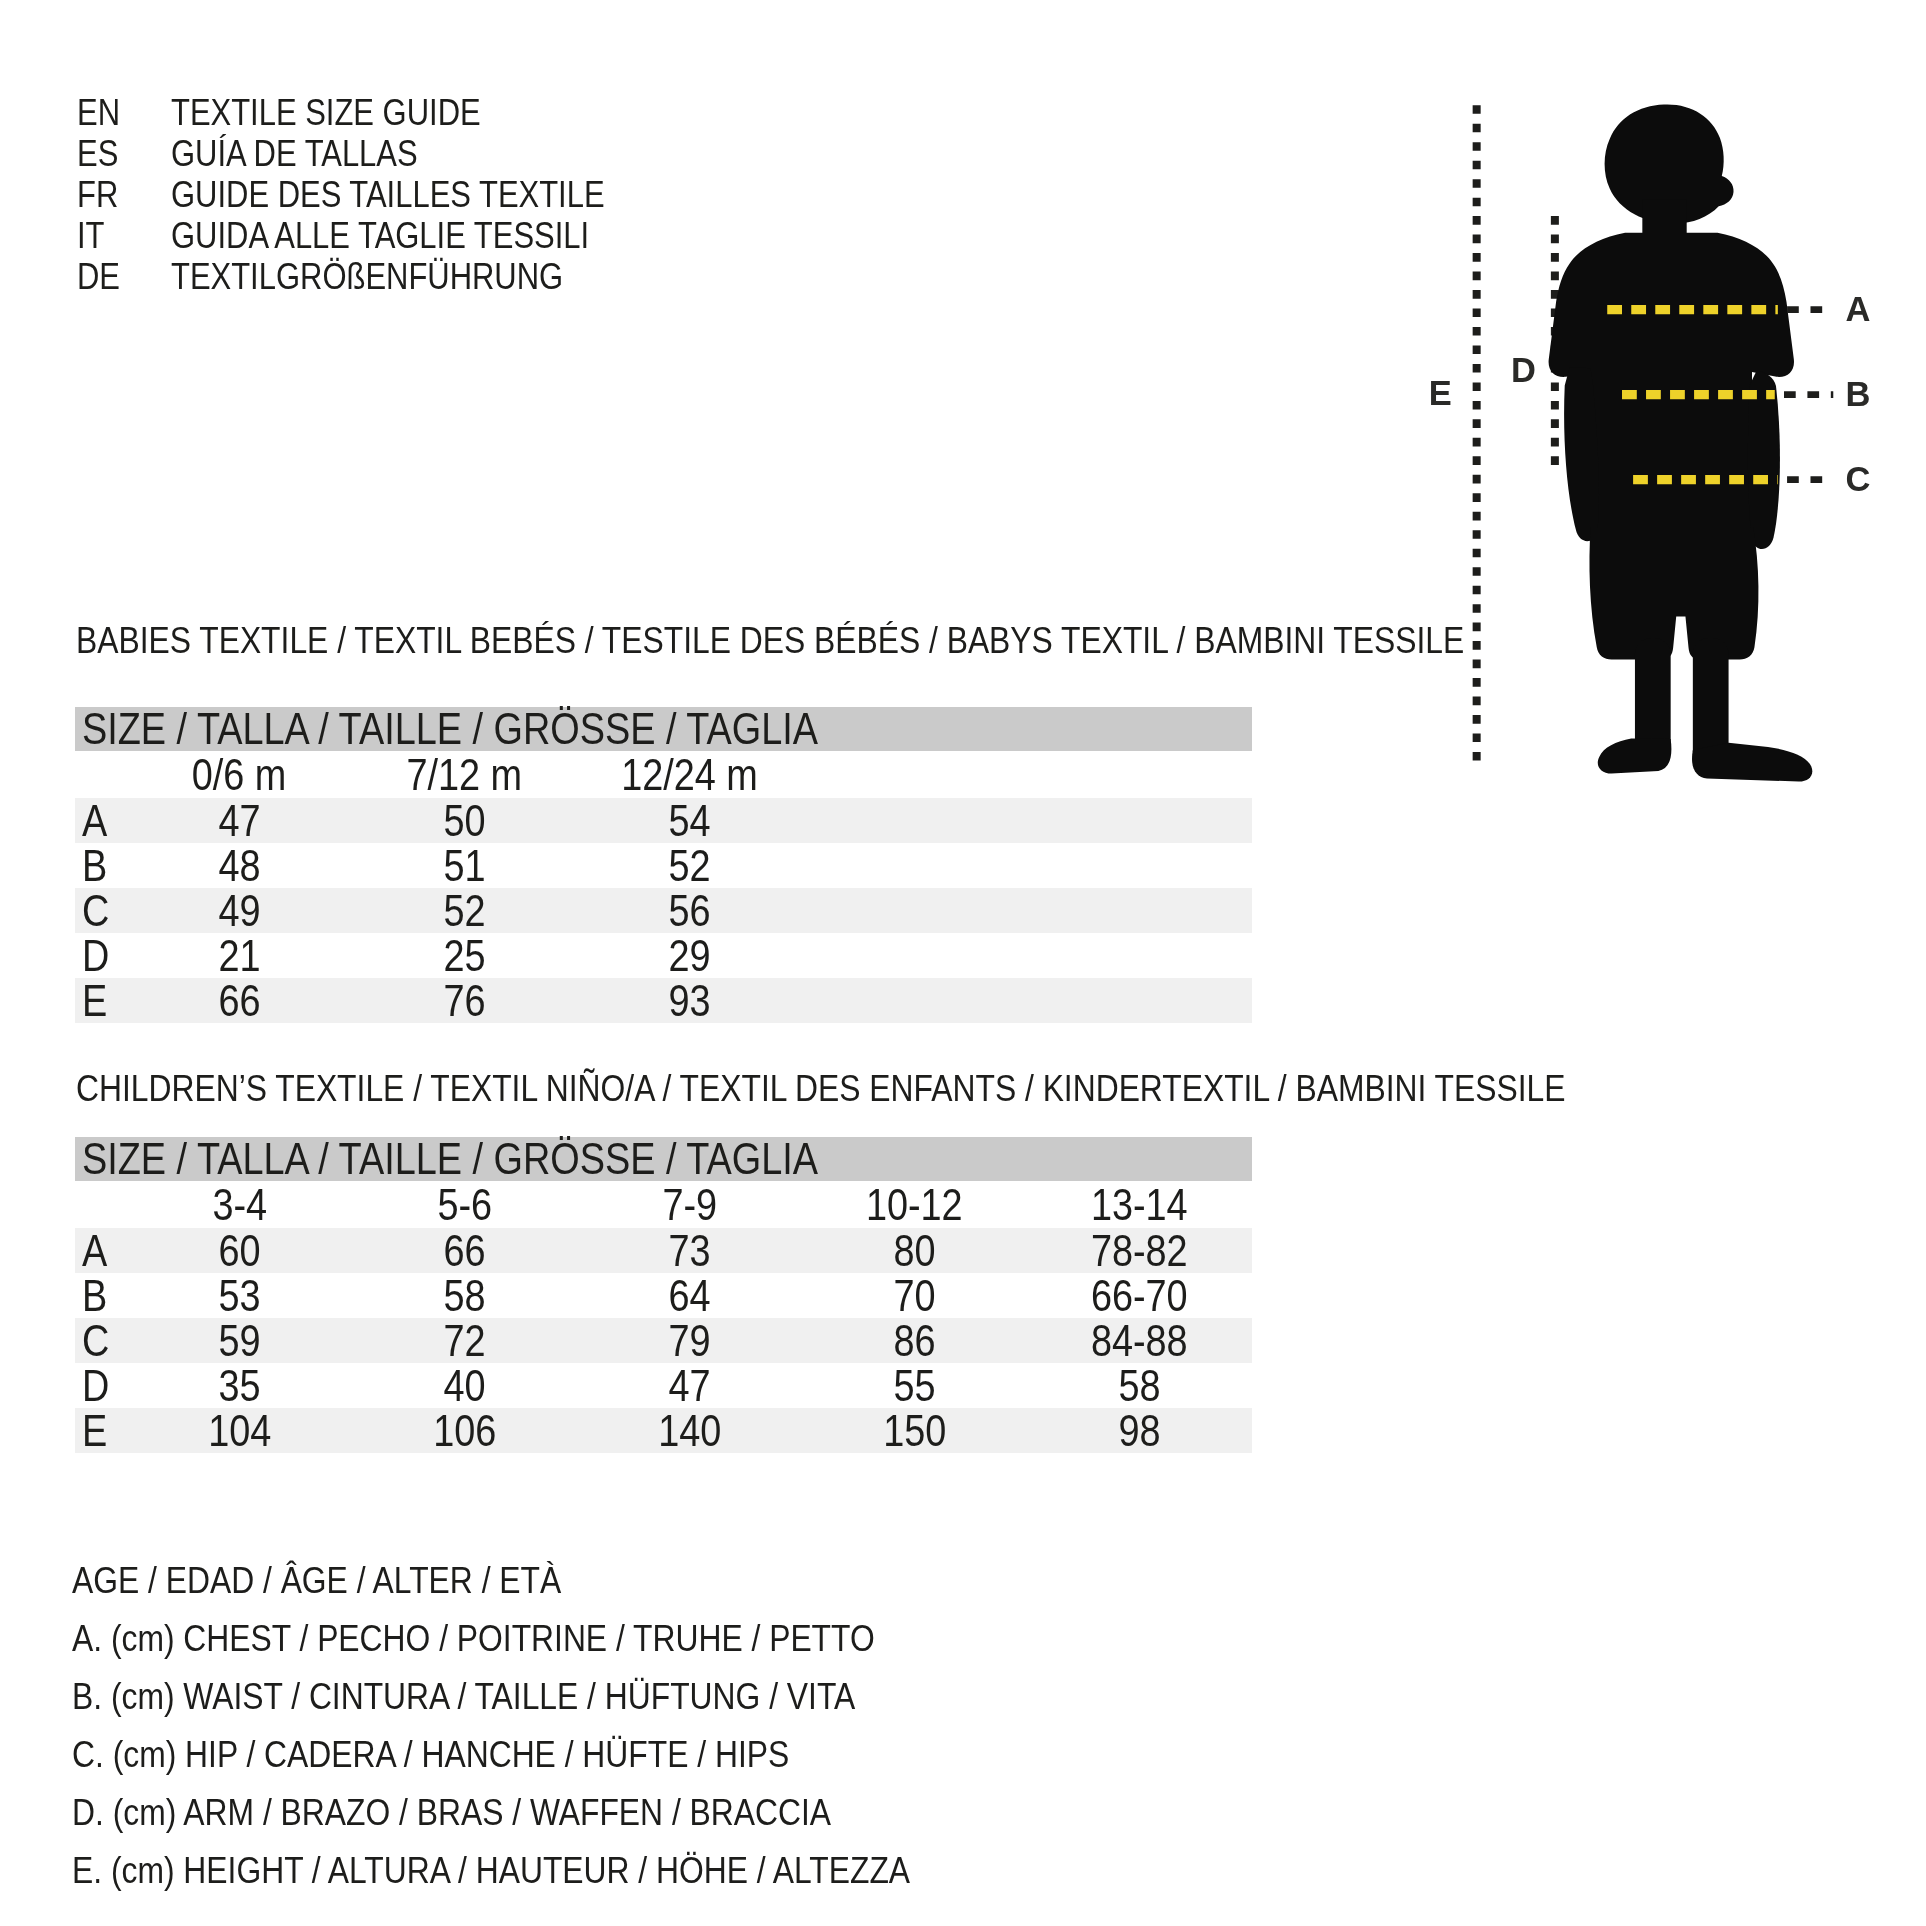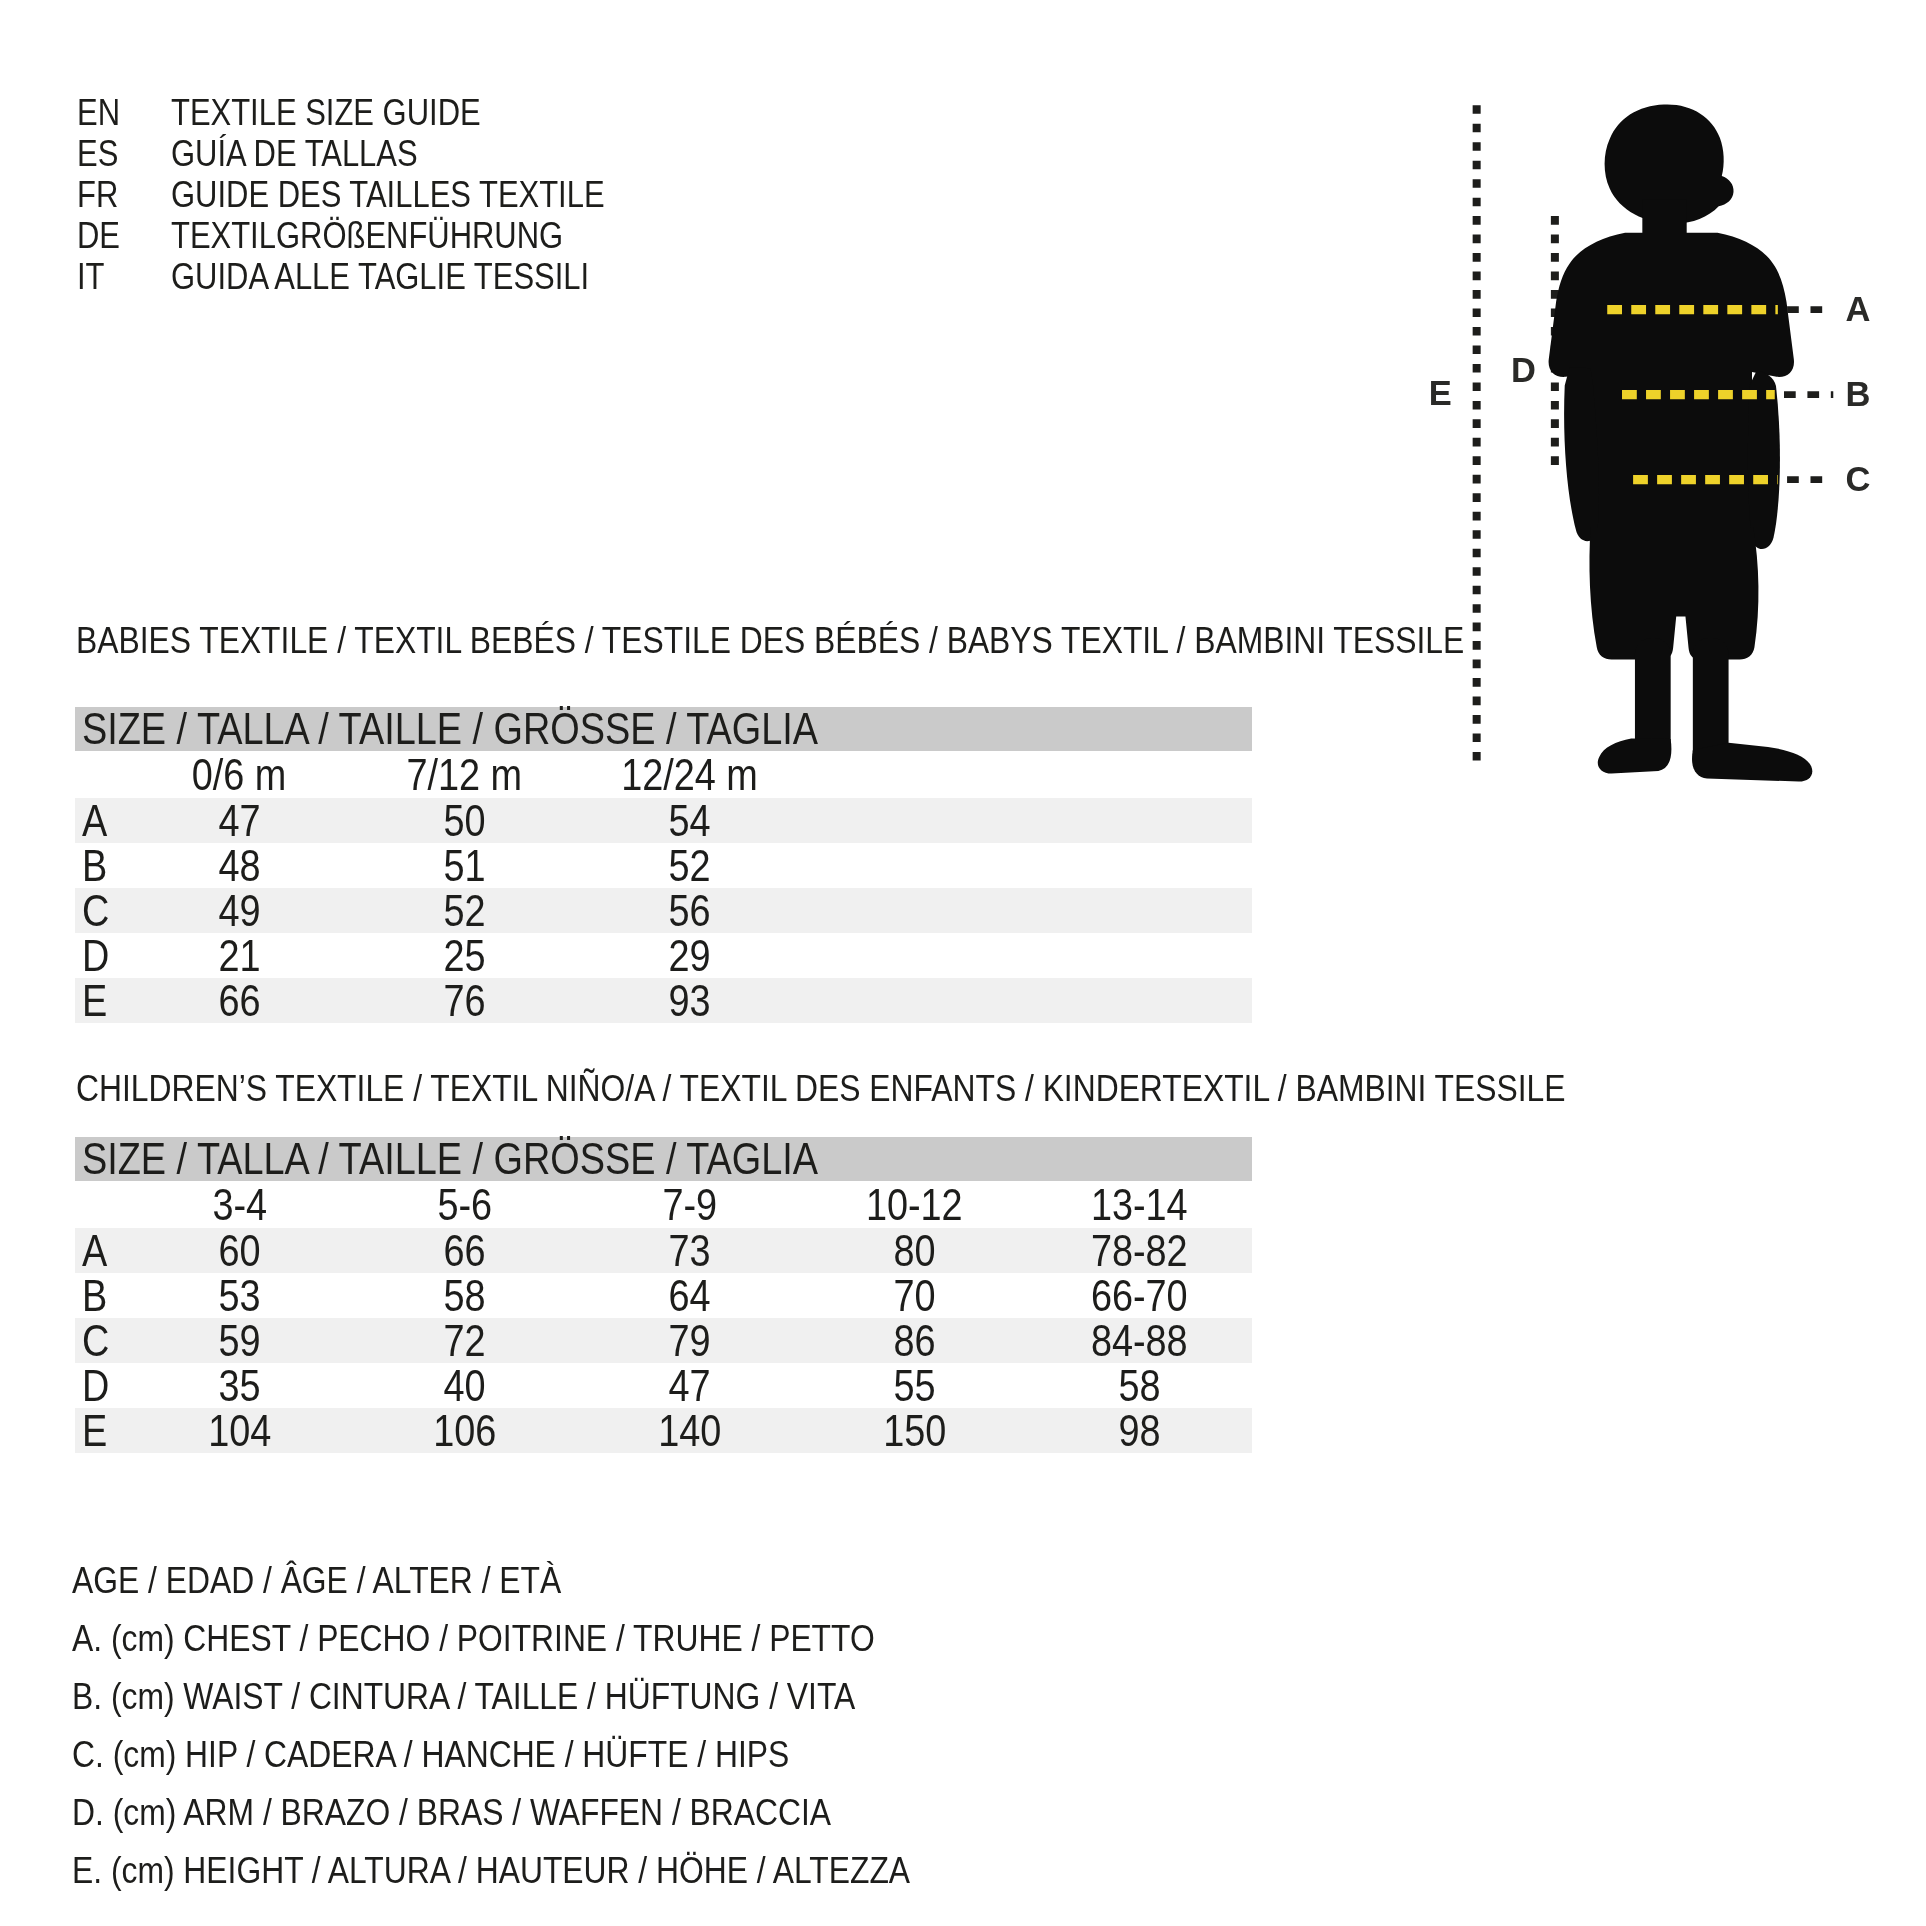--- a/index.html
+++ b/index.html
@@ -50,26 +50,26 @@
     </div>
     <div class="lang-row">
       <span class="lang-code"><span class="cx">ES</span></span>
       <span class="cx">GUÍA DE TALLAS</span>
     </div>
     <div class="lang-row">
       <span class="lang-code"><span class="cx">FR</span></span>
       <span class="cx">GUIDE DES TAILLES TEXTILE</span>
     </div>
     <div class="lang-row">
+      <span class="lang-code"><span class="cx">IT</span></span>
+      <span class="cx">GUIDA ALLE TAGLIE TESSILI</span>
+    </div>
+    <div class="lang-row">
       <span class="lang-code"><span class="cx">DE</span></span>
       <span class="cx">TEXTILGRÖßENFÜHRUNG</span>
-    </div>
-    <div class="lang-row">
-      <span class="lang-code"><span class="cx">IT</span></span>
-      <span class="cx">GUIDA ALLE TAGLIE TESSILI</span>
     </div>
   </div>
 
 <div class="section-heading" id="babies-heading">
   <span class="cx">BABIES TEXTILE / TEXTIL BEBÉS / TESTILE DES BÉBÉS / BABYS TEXTIL / BAMBINI TESSILE</span>
 </div>
 <div class="size-table" id="babies-table">
   <div class="size-bar">
     <span class="cx">SIZE / TALLA / TAILLE / GRÖSSE / TAGLIA</span>
   </div>

